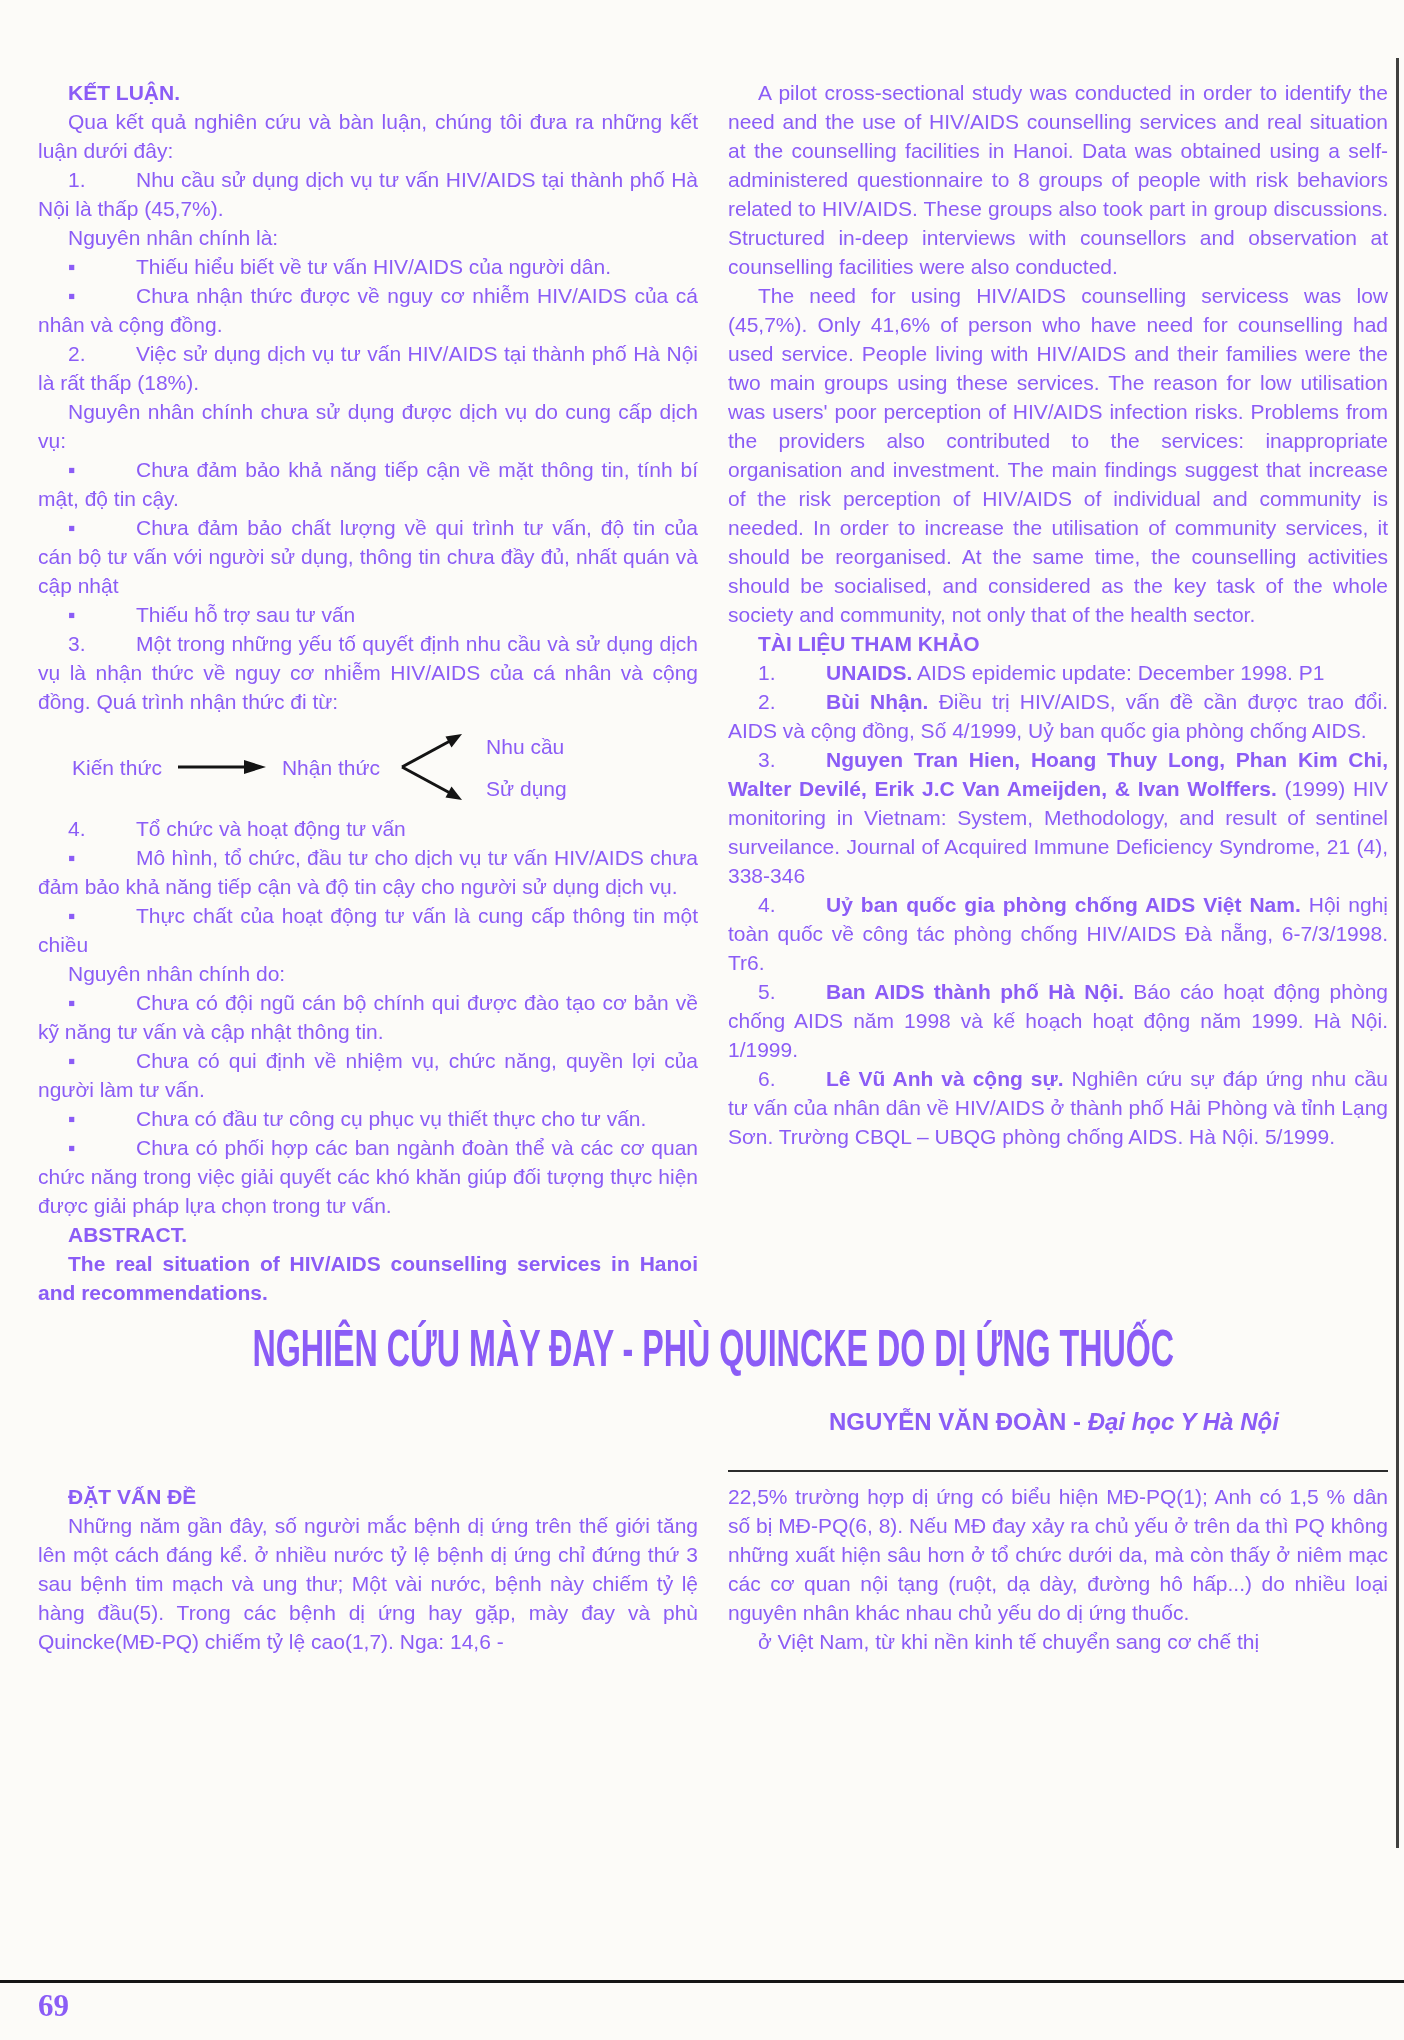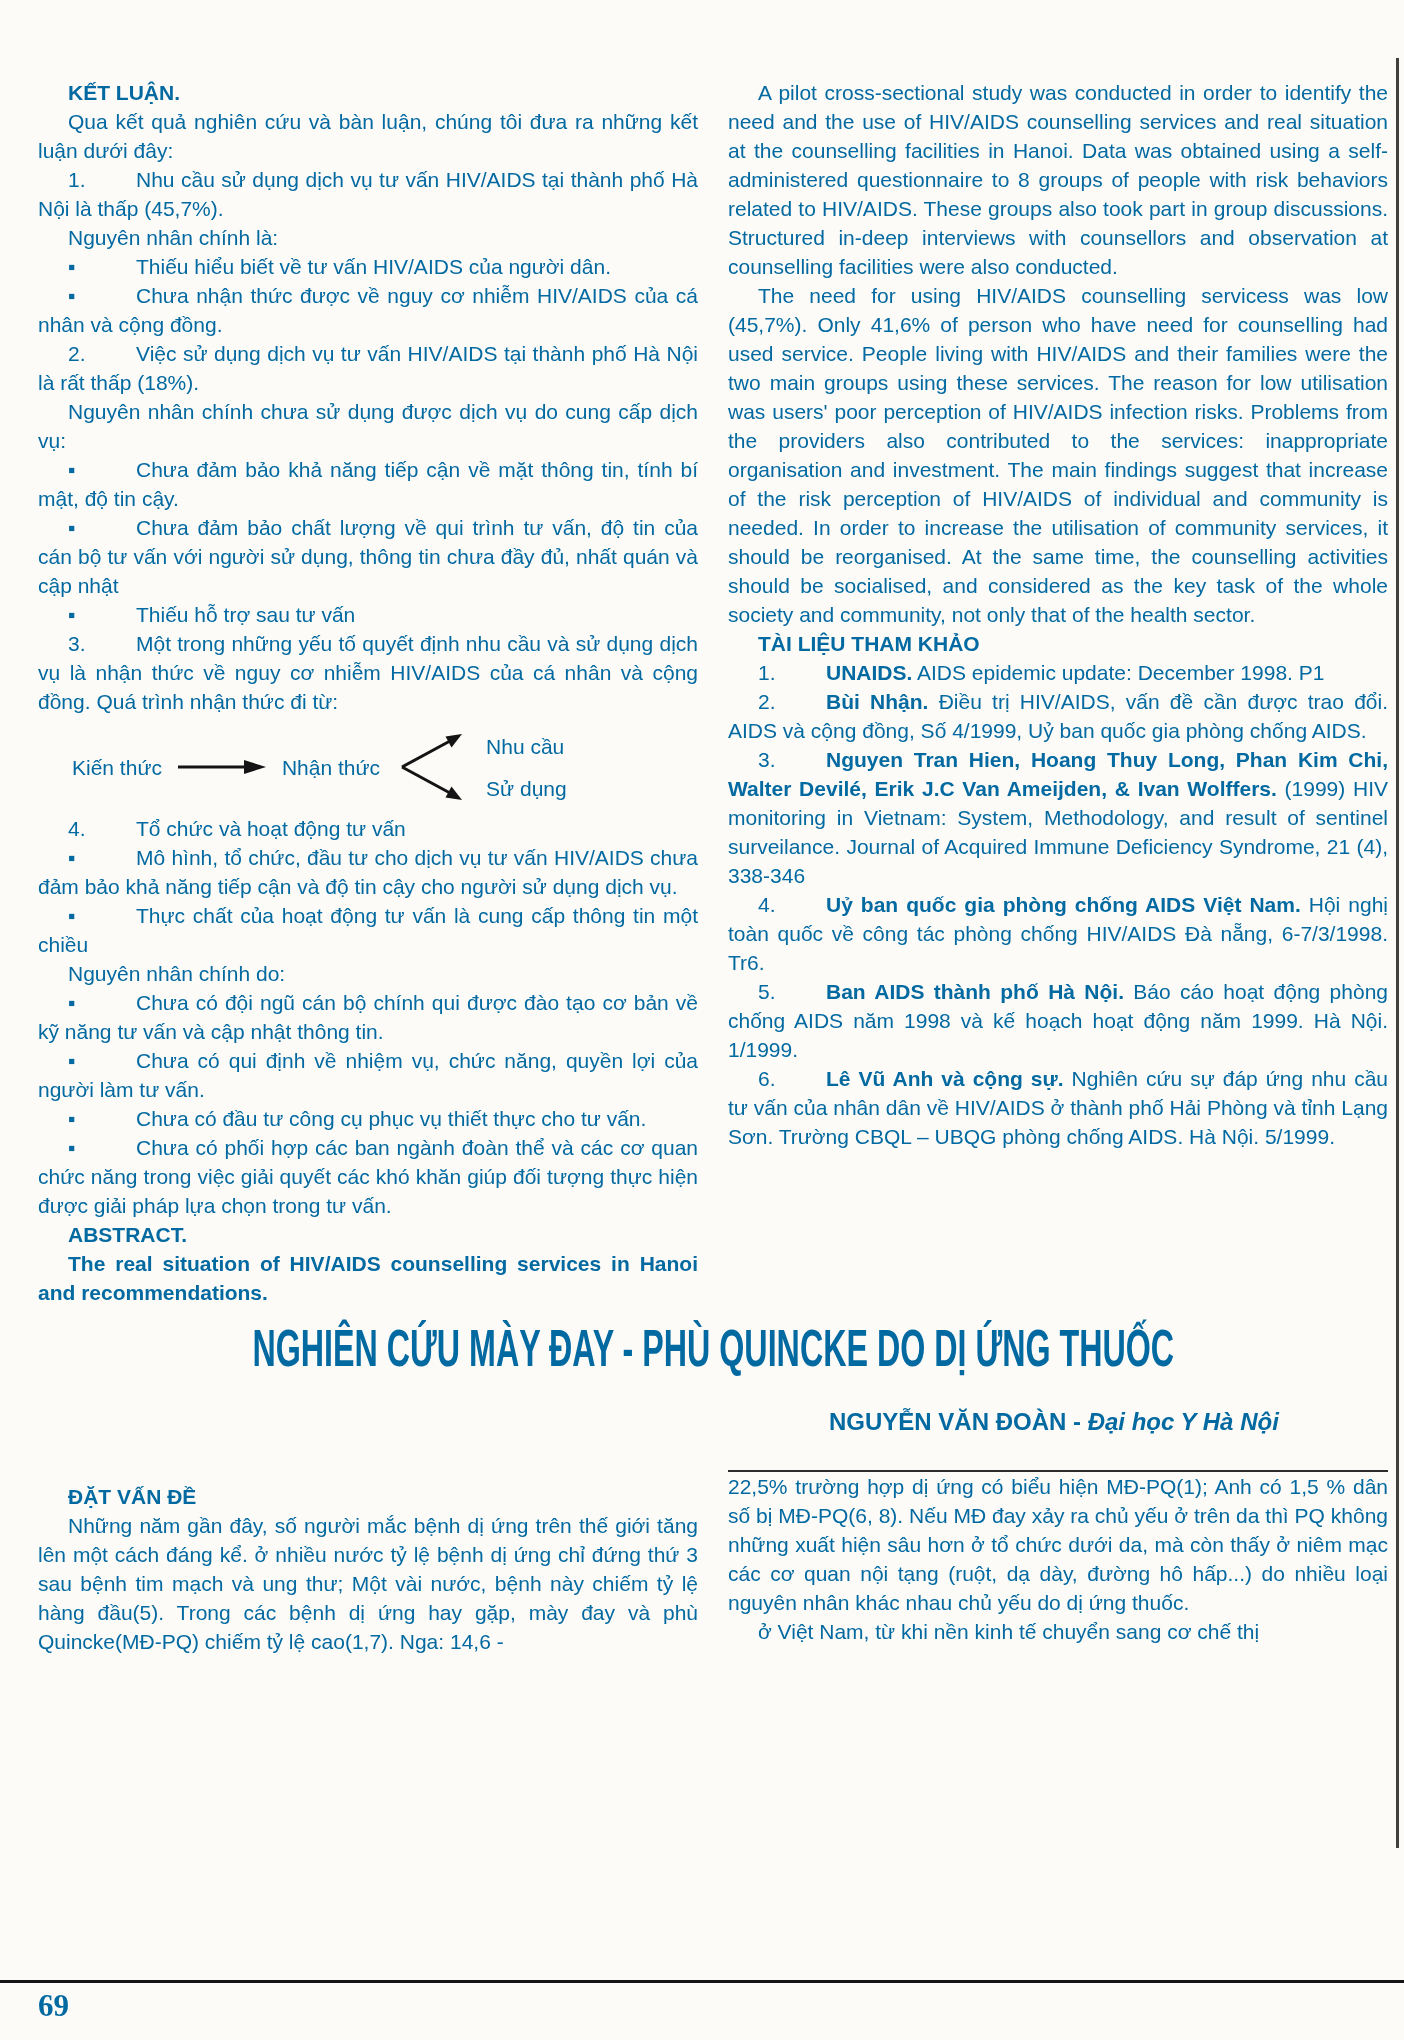--- a/index.html
+++ b/index.html
@@ -2,21 +2,21 @@
 <html><head>
 <meta charset="utf-8">
 <style>
   html,body{margin:0;padding:0;}
   body{background:#9a9a9a;}
   .page{
     position:relative;
     width:1404px;height:2040px;
     margin:0 auto;
     background:#fcfbf8;
-    color:#0369a1;
+    color:#8b5cf6;
     font-family:"Liberation Sans", sans-serif;
     font-size:21px;line-height:29px;
     box-sizing:border-box;
     padding:78px 16px 0 38px;
     overflow:hidden;
   }
   .edge-line{position:absolute;right:5px;top:58px;width:3px;height:1790px;background:#1f1f1f;opacity:.85;}
   .columns{display:flex;gap:30px;}
   .col{flex:1;min-width:0;}
   .col p{margin:0;}
@@ -37,21 +37,21 @@
     white-space:nowrap;transform:scaleX(.62);transform-origin:center;
     letter-spacing:0;
   }
   .author-line{
     width:48.5%;margin-left:51%;margin-top:30px;
     text-align:center;font-size:24px;font-weight:700;
   }
   .affil{font-style:italic;}
   .article2{margin-top:34px;}
   .article2 .col-left{padding-top:12px;}
-  .article2 .col-rule{border-top:2px solid #2c2c2c;padding-top:0;}
+  .article2 .col-rule{border-top:2px solid #2c2c2c;padding-top:10px;}
   
   .footer{
     position:absolute;left:0;right:0;bottom:0;height:60px;
     border-top:3px solid #151515;
     box-sizing:border-box;
     padding:8px 42px 0 38px;
     display:flex;justify-content:space-between;align-items:flex-start;
     font-family:"Liberation Serif", serif;font-weight:700;font-size:31px;
   }
 </style>

